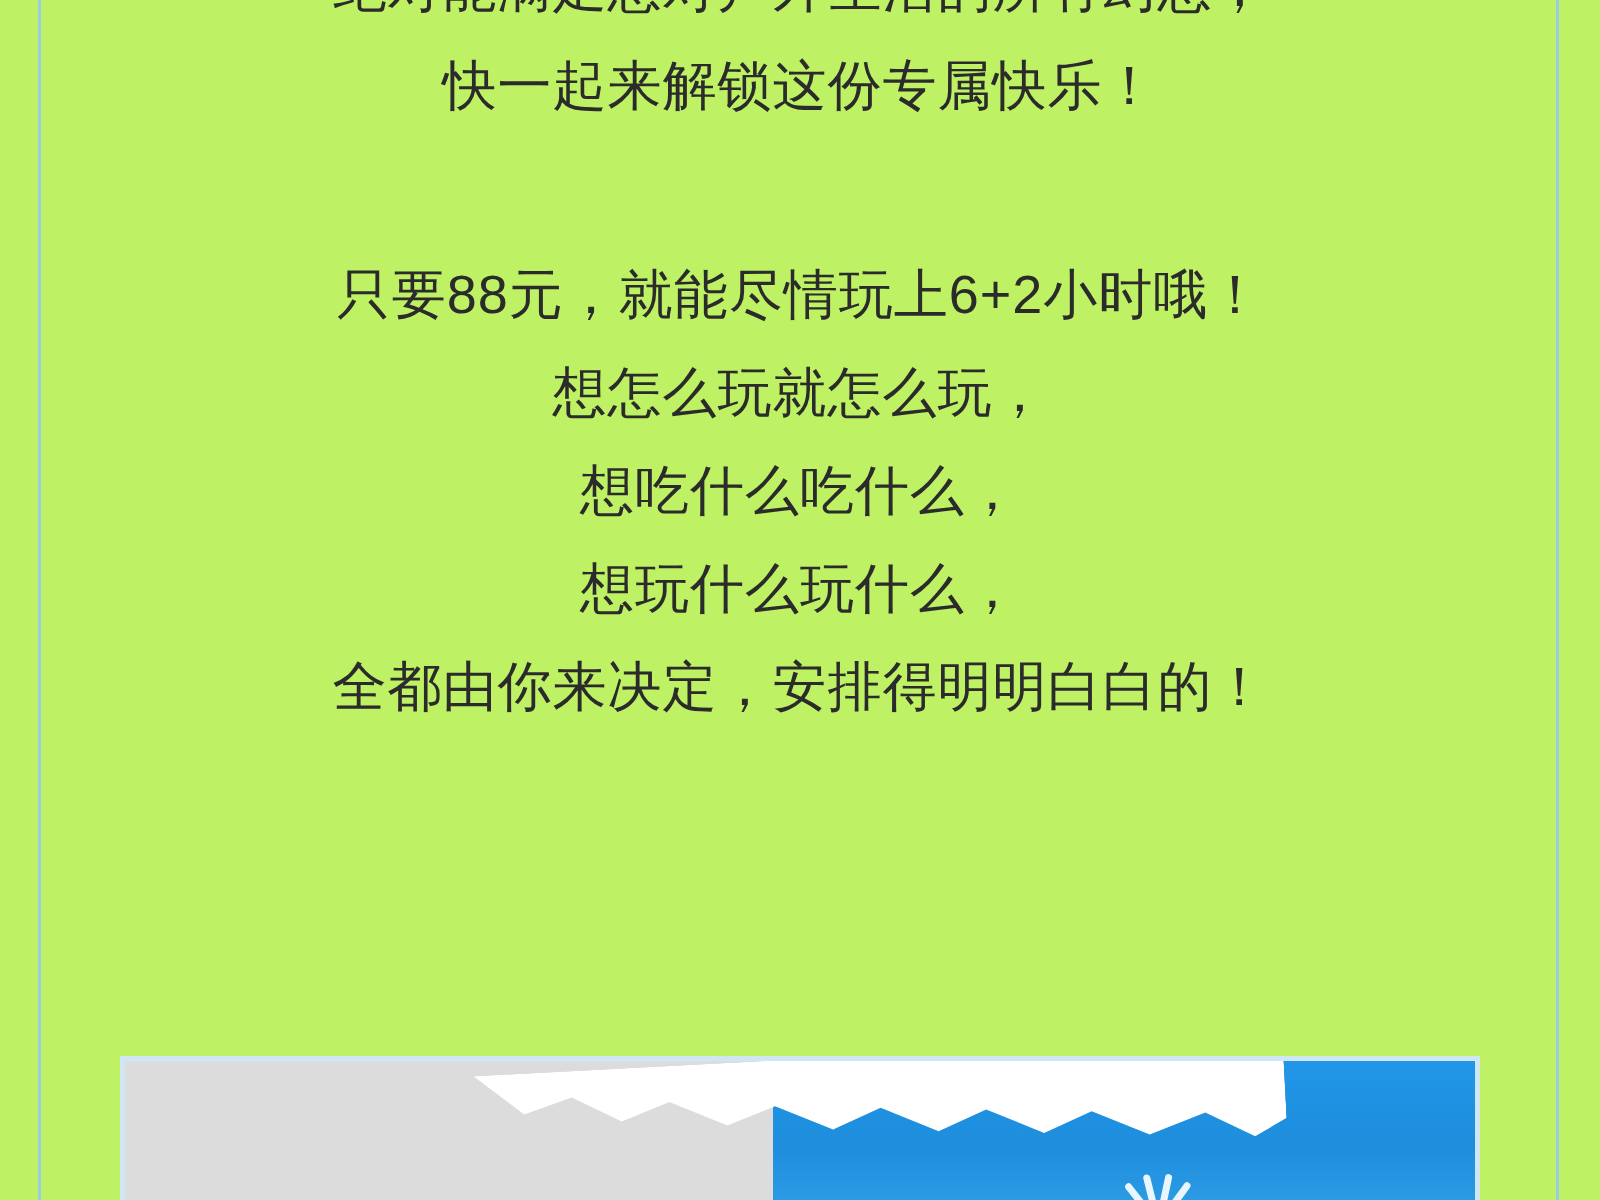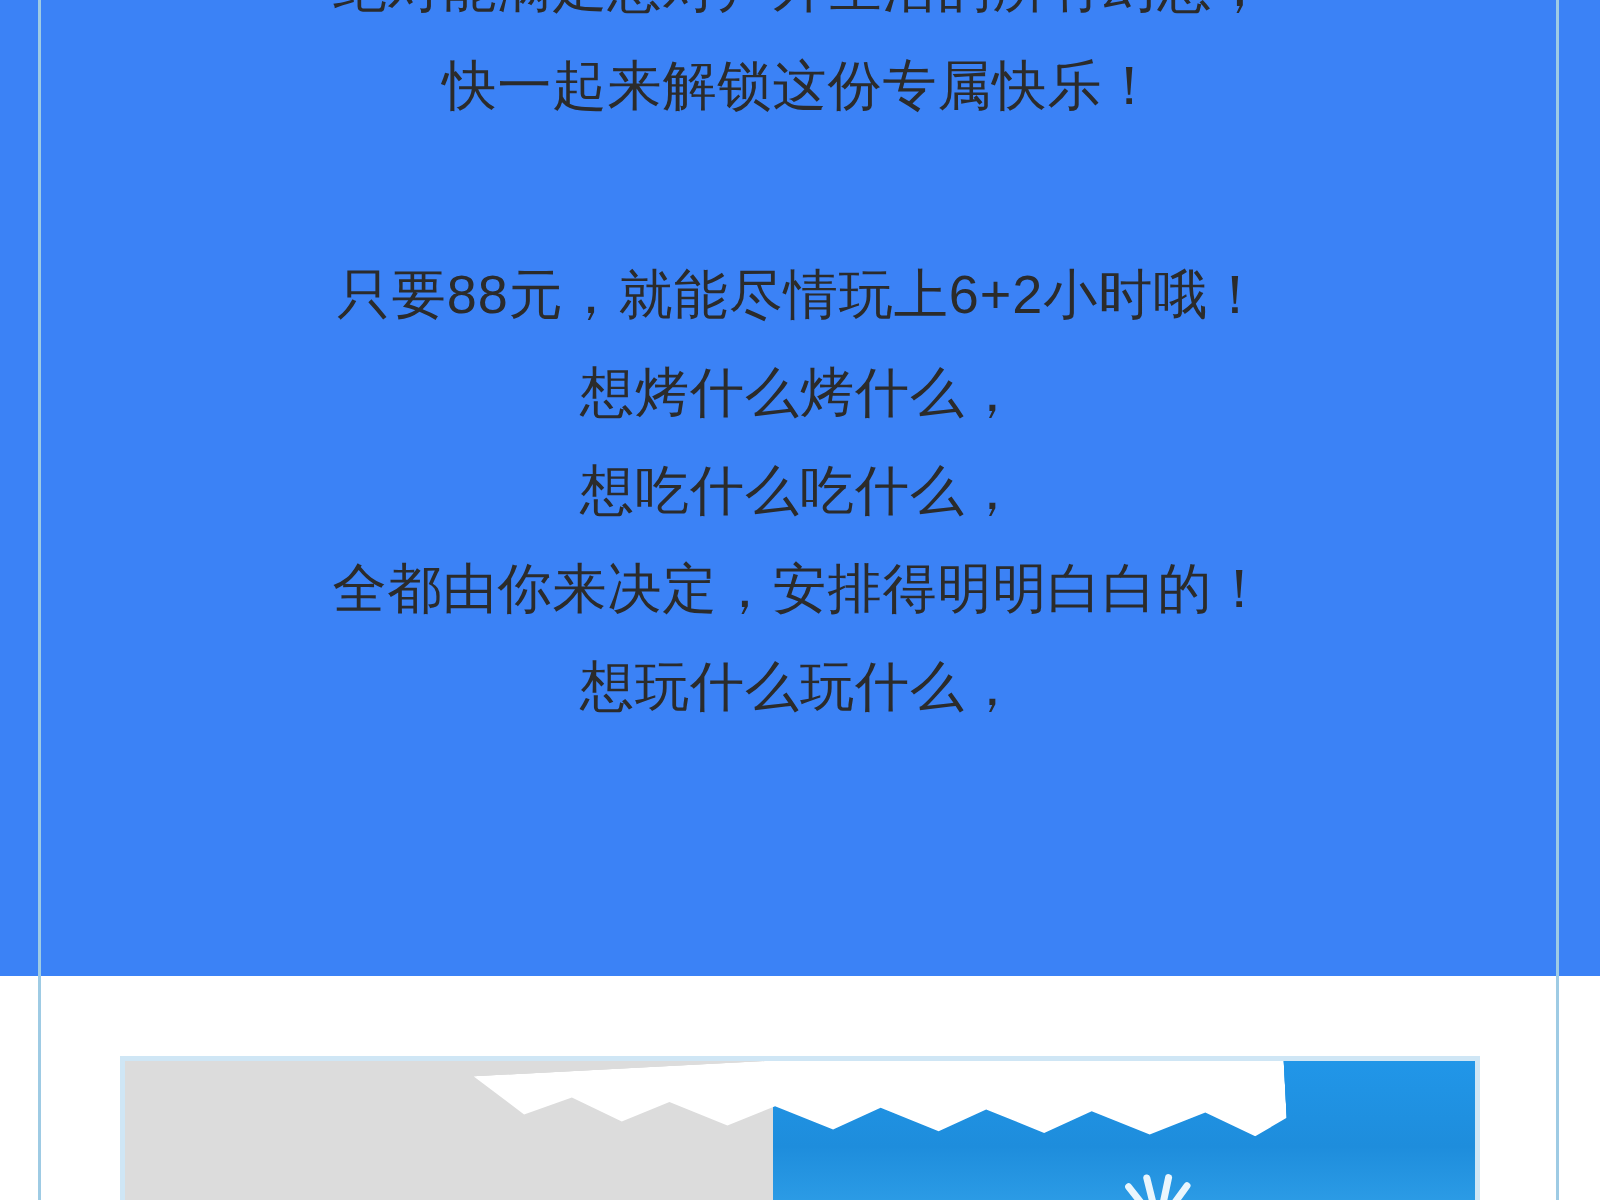--- a/index.html
+++ b/index.html
@@ -10,22 +10,22 @@
   body {
     width: 1600px;
     height: 1200px;
     overflow: hidden;
     font-family: "Liberation Sans", "DejaVu Sans", sans-serif;
   }
 
   .page {
     position: relative;
     width: 1600px;
-    height: 976px;
-    background: #3b82f6;
+    height: 1200px;
+    background: #bef264;
     box-sizing: border-box;
   }
 
   
   .edge-rule {
     position: absolute;
     top: 0;
     width: 3px;
     height: 1200px;
     background: #9ecbe4;
@@ -143,24 +143,24 @@
 
   <div class="content">
 
     <div class="text-block block-top">
       <span class="line">绝对能满足您对户外生活的所有幻想，</span>
       <span class="line">快一起来解锁这份专属快乐！</span>
     </div>
 
     <div class="text-block block-main">
       <span class="line">只要88元，就能尽情玩上6+2小时哦！</span>
-      <span class="line">想烤什么烤什么，</span>
+      <span class="line">想怎么玩就怎么玩，</span>
       <span class="line">想吃什么吃什么，</span>
+      <span class="line">想玩什么玩什么，</span>
       <span class="line">全都由你来决定，安排得明明白白的！</span>
-      <span class="line">想玩什么玩什么，</span>
     </div>
 
   </div>
 
   <div class="image-card">
     <div class="img-grey-left"></div>
     <div class="img-sky"></div>
     <div class="img-torn"></div>
     <div class="img-sparkle">
       <span></span>

